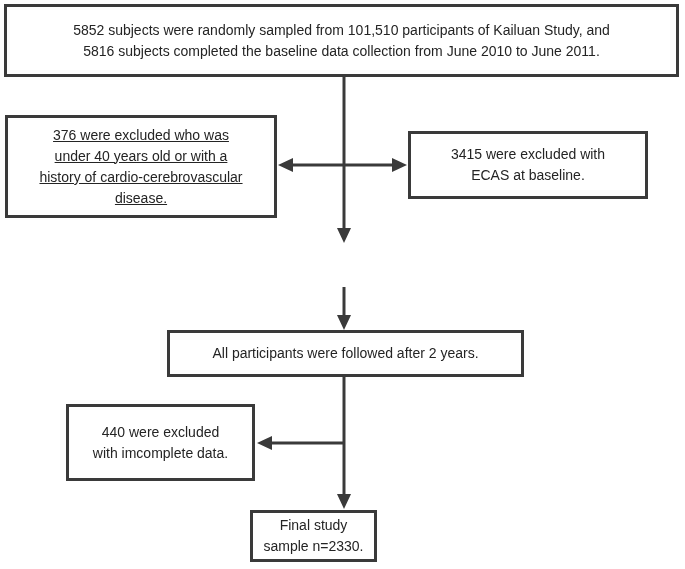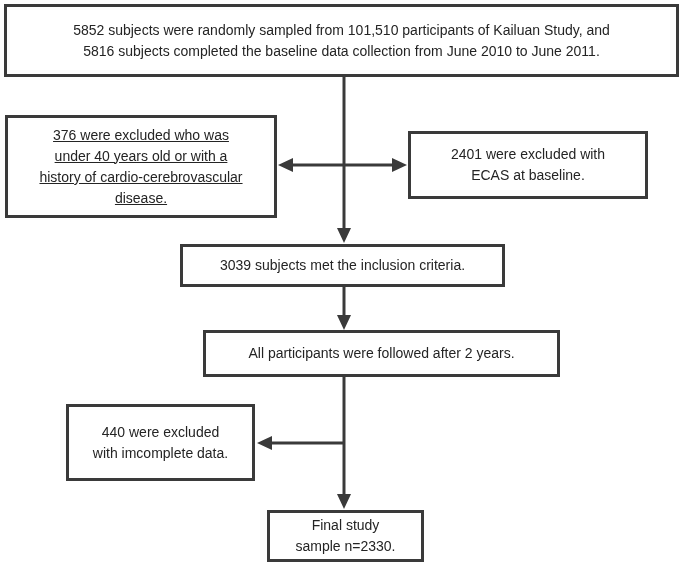--- a/index.html
+++ b/index.html
@@ -37,23 +37,23 @@
     color: var(--text, #242424);
     font-size: 14px;
     line-height: 21px;
     white-space: pre-line;
     padding: 8px 6px;
   }
   #node-baseline            { left: 4px;   top: 4px;   width: 675px; height: 73px;  }
   #node-excluded-age        { left: 5px;   top: 115px; width: 272px; height: 103px; text-decoration: underline; }
   #node-excluded-ecas       { left: 408px; top: 131px; width: 240px; height: 68px;  }
   #node-inclusion           { left: 180px; top: 244px; width: 325px; height: 43px;  }
-  #node-followup            { left: 167px; top: 330px; width: 357px; height: 47px; margin-left: 36px;  }
+  #node-followup            { left: 167px; top: 330px; width: 357px; height: 47px;  }
   #node-excluded-incomplete { left: 66px;  top: 404px; width: 189px; height: 77px;  }
-  #node-final               { left: 267px; top: 510px; width: 157px; height: 52px;  }
+  #node-final               { left: 250px; top: 510px; width: 127px; height: 52px;  }
 </style>
 </head>
 <body>
 
 <div id="canvas">
 
   <svg id="arrows" viewBox="0 0 685 569" xmlns="http://www.w3.org/2000/svg">
 
     <g>
       <line class="edge-line" x1="344" y1="77" x2="344" y2="230"></line>
@@ -83,24 +83,23 @@
   </svg>
 
   <div class="box" id="node-baseline">5852 subjects were randomly sampled from 101,510 participants of Kailuan Study, and
 5816 subjects completed the baseline data collection from June 2010 to June 2011.</div>
 
   <div class="box" id="node-excluded-age">376 were excluded who was
 under 40 years old or with a
 history of cardio-cerebrovascular
 disease.</div>
 
-  <div class="box" id="node-excluded-ecas">2401 were excluded with
+  <div class="box" id="node-excluded-ecas">3415 were excluded with
 ECAS at baseline.</div>
 
-  <div class="box" id="node-inclusion">3039 subjects met the inclusion criteria.</div>
 
   <div class="box" id="node-followup">All participants were followed after 2 years.</div>
 
   <div class="box" id="node-excluded-incomplete">440 were excluded
 with imcomplete data.</div>
 
   <div class="box" id="node-final">Final study
 sample n=2330.</div>
 
 </div>

